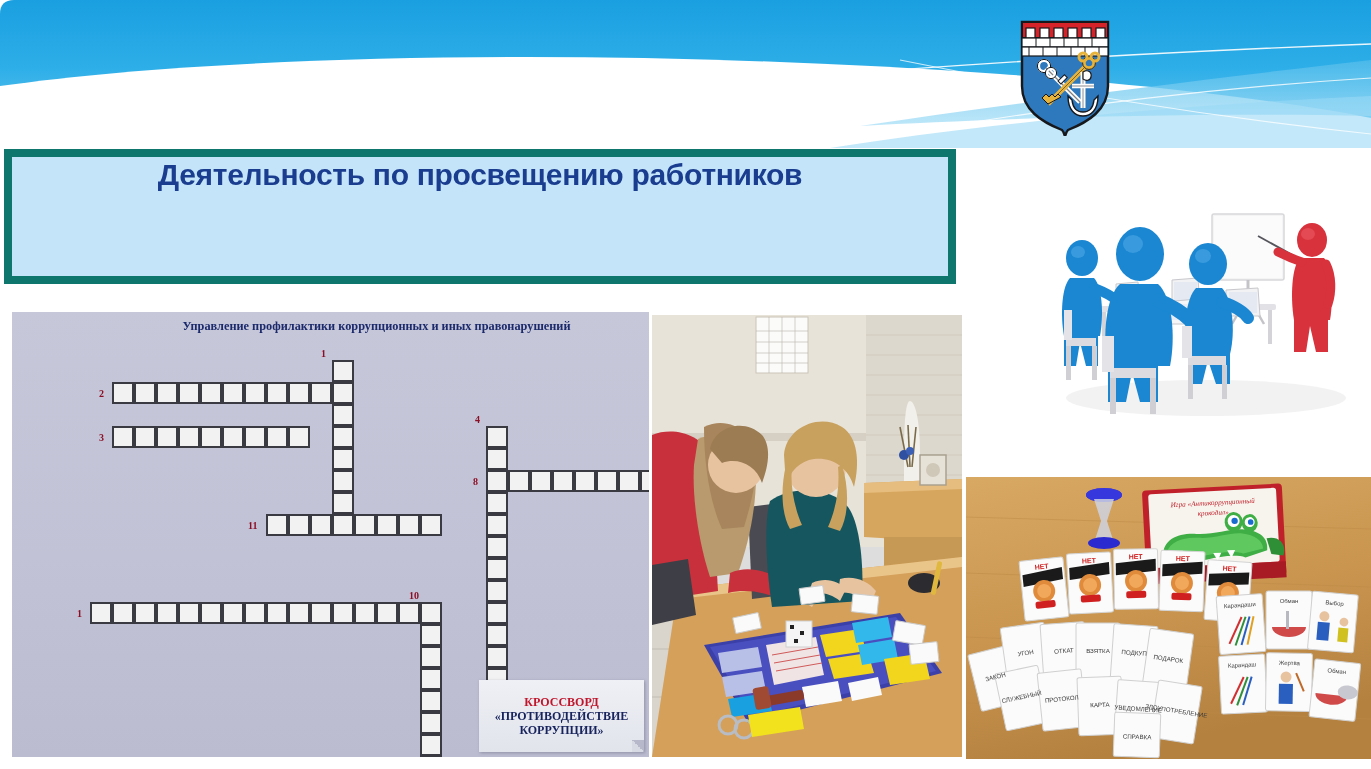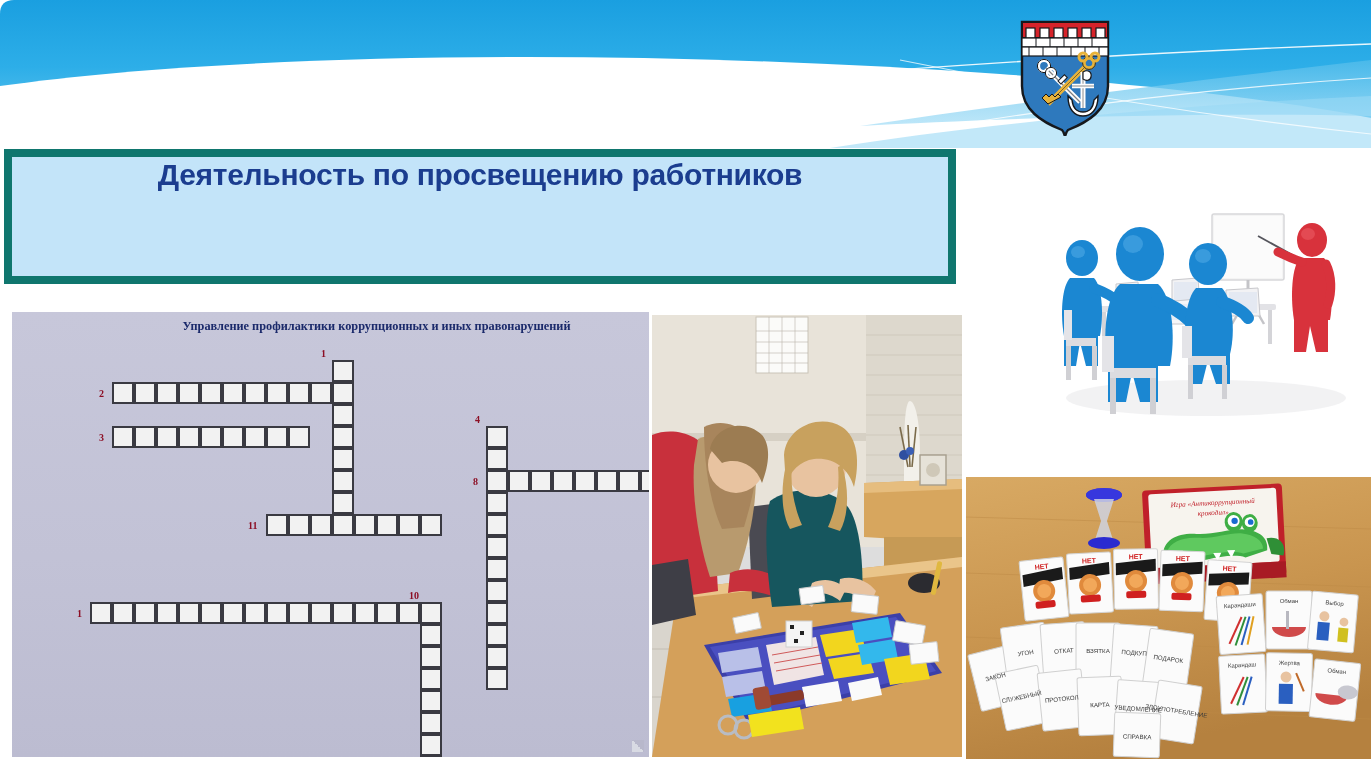--- a/index.html
+++ b/index.html
@@ -274,20 +274,25 @@
         <div class="cnum" style="left: 309px; top: 36px;">1</div>
         <div class="cnum" style="left: 87px; top: 76px;">2</div>
         <div class="cnum" style="left: 87px; top: 120px;">3</div>
         <div class="cnum" style="left: 463px; top: 102px;">4</div>
         <div class="cnum" style="left: 461px; top: 164px;">8</div>
         <div class="cnum" style="left: 236px; top: 208px;">11</div>
         <div class="cnum" style="left: 65px; top: 296px;">1</div>
         <div class="cnum" style="left: 397px; top: 278px;">10</div>
       </div>
 
+    <div class="cw-label">
+      <div class="l1">КРОССВОРД</div>
+      <div class="l2">«ПРОТИВОДЕЙСТВИЕ</div>
+      <div class="l2">КОРРУПЦИИ»</div>
+    </div>
     <div class="cw-corner"></div>
   </div>
 
   <div class="photo photo-mid">
     <svg width="310" height="442" viewBox="0 0 310 442">
 
       <rect x="0" y="0" width="310" height="232" fill="#e8e3d9"></rect>
       <rect x="0" y="118" width="310" height="8" fill="#d6d0c4"></rect>
 
       <rect x="214" y="0" width="96" height="196" fill="#ddd8cd"></rect>

